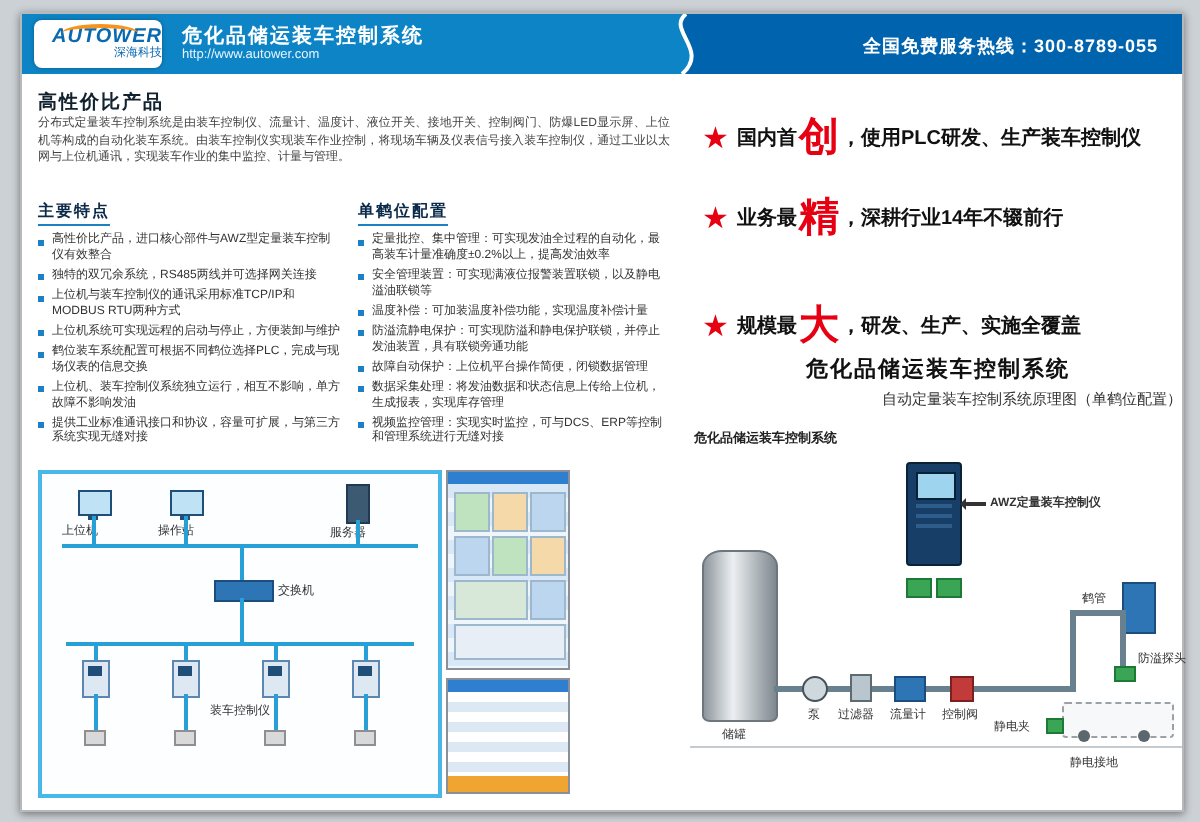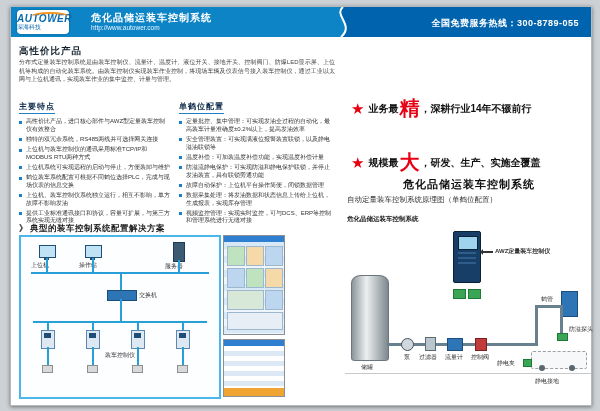--- a/index.html
+++ b/index.html
@@ -3,22 +3,22 @@
 <meta charset="utf-8">
 <style>
   html,body{margin:0;padding:0;}
   body{background:#c9ced3;font-family:"Liberation Sans","DejaVu Sans",sans-serif;}
   .stage{position:relative;width:600px;height:411px;background:#ccd1d5;overflow:hidden;}
   .page{position:absolute;left:10px;top:6px;width:580px;height:398px;background:#fff;
         box-shadow:0 1px 4px rgba(0,0,0,.45);border:1px solid #b5b9bc;}
   .abs{position:absolute;}
   
   .header{position:absolute;left:0;top:0;width:580px;height:30px;overflow:hidden;}
-  .logo-box{position:absolute;left:6px;top:3px;width:52px;height:24px;background:#fff;border-radius:4px;
-            box-shadow:0 0 2px rgba(0,0,0,.3);text-align:left;}
+  .logo-box{position:absolute;left:6px;top:3px;width:64px;height:24px;background:#fff;border-radius:4px;
+            box-shadow:0 0 2px rgba(0,0,0,.3);text-align:right;}
   .logo-main{display:block;margin-top:4px;font-size:10px;font-weight:bold;font-style:italic;color:#0a6ab0;letter-spacing:.5px;line-height:10px;}
   .logo-sub{display:block;font-size:6px;color:#0a6ab0;line-height:7px;}
   .logo-swoosh{position:absolute;left:14px;top:2px;width:38px;height:7px;border-top:2px solid #f7941d;border-radius:50%;}
   .h-title{position:absolute;left:80px;top:4px;color:#fff;font-size:10px;font-weight:bold;letter-spacing:1px;}
   .h-url{position:absolute;left:80px;top:17px;color:#e8f5ff;font-size:6.5px;}
   .hotline{position:absolute;right:12px;top:10px;color:#fff;font-size:9px;font-weight:bold;letter-spacing:.5px;}
   
   .sec-title{font-size:9.5px;font-weight:bold;color:#12222e;letter-spacing:1px;}
   .intro{font-size:6px;line-height:1.45;color:#444;text-align:justify;}
   .col-h{font-size:8px;font-weight:bold;color:#0b2a4a;border-bottom:1.5px solid #1d7fc4;display:inline-block;padding-bottom:1px;letter-spacing:1px;}
@@ -47,21 +47,21 @@
   .panel{position:absolute;border:1px solid #9db8cc;}
   .t2body{position:absolute;left:0;top:6px;right:0;bottom:8px;
      background:repeating-linear-gradient(180deg,#ffffff 0 5px,#dcE9f4 5px 10px);}
   .t2foot{position:absolute;left:0;bottom:0;width:100%;height:8px;background:#f0a431;}
   
   .star-row{position:absolute;left:340px;width:242px;}
   .star{color:#e60012;font-size:15px;vertical-align:-2px;margin-right:4px;}
   .star-text{font-size:10px;font-weight:bold;color:#111;}
   .star-text .big{color:#e60012;font-size:20px;font-weight:bold;vertical-align:-3px;margin:0 1px;}
   .r-title{position:absolute;left:336px;width:244px;text-align:center;font-size:11px;font-weight:bold;color:#111;letter-spacing:1px;}
-  .r-sub{position:absolute;left:336px;width:244px;text-align:left;font-size:7.5px;color:#333;font-family:Liberation Serif, serif;}
+  .r-sub{position:absolute;left:336px;width:244px;text-align:right;font-size:7.5px;color:#333;font-family:Liberation Serif, serif;}
   
   .pdg{position:absolute;left:334px;top:206px;width:246px;height:188px;}
   .cabinet{position:absolute;width:26px;height:50px;background:#163e66;border:1px solid #0a2238;border-radius:2px;}
   .cabinet .scr{position:absolute;left:4px;top:4px;width:18px;height:12px;background:#9fd4ee;border:1px solid #0a2238;}
   .cabinet .dots{position:absolute;left:4px;top:20px;width:18px;height:14px;
      background:repeating-linear-gradient(180deg,#2e5d8c 0 2px,#163e66 2px 5px);}
   .arrow-l{position:absolute;height:1.5px;background:#333;}
   .arrow-l::before{content:"";position:absolute;left:-4px;top:-2.5px;border:3px solid transparent;border-right-color:#333;}
   .tank{position:absolute;width:36px;height:84px;background:linear-gradient(90deg,#8d969c,#eceff1 40%,#7e888e);
         border:1px solid #6d767c;border-radius:10px 10px 4px 4px/8px 8px 3px 3px;}
@@ -123,23 +123,20 @@
         <li>定量批控、集中管理：可实现发油全过程的自动化，最高装车计量准确度±0.2%以上，提高发油效率</li>
         <li>安全管理装置：可实现满液位报警装置联锁，以及静电溢油联锁等</li>
         <li>温度补偿：可加装温度补偿功能，实现温度补偿计量</li>
         <li>防溢流静电保护：可实现防溢和静电保护联锁，并停止发油装置，具有联锁旁通功能</li>
         <li>故障自动保护：上位机平台操作简便，闭锁数据管理</li>
         <li>数据采集处理：将发油数据和状态信息上传给上位机，生成报表，实现库存管理</li>
         <li>视频监控管理：实现实时监控，可与DCS、ERP等控制和管理系统进行无缝对接</li>
       </ul>
     </div>
 
-    <div class="abs sol-h" style="left:8px;top:216px;">
-      <span class="chev">》</span><span>典型的装车控制系统配置解决方案</span>
-    </div>
 
     <div class="netbox" style="left:8px;top:228px;width:198px;height:160px;">
       <div class="pc" style="left:18px;top:8px;"></div>
       <div class="pc" style="left:64px;top:8px;"></div>
       <div class="server" style="left:152px;top:5px;"></div>
       <div class="tinylabel" style="left:10px;top:24px;">上位机</div>
       <div class="tinylabel" style="left:58px;top:24px;">操作站</div>
       <div class="tinylabel" style="left:144px;top:25px;">服务器</div>
       <div class="vline" style="left:25px;top:21px;height:14px;"></div>
       <div class="vline" style="left:71px;top:21px;height:14px;"></div>
@@ -181,20 +178,23 @@
       <div class="panel" style="left:3px;top:54px;width:35px;height:18px;background:#d8e8d8;"></div>
       <div class="panel" style="left:41px;top:54px;width:16px;height:18px;background:#bcd6ef;"></div>
       <div class="panel" style="left:3px;top:76px;width:54px;height:16px;background:#e7eef5;"></div>
     </div>
     <div class="thumb" style="left:212px;top:332px;width:60px;height:56px;">
       <div class="tbar"></div>
       <div class="t2body"></div>
       <div class="t2foot"></div>
     </div>
 
+    <div class="star-row" style="top:48px;">
+      <span class="star">★</span><span class="star-text"><span>国内首</span><span class="big">创</span><span>，使用PLC研发、生产装车控制仪</span></span>
+    </div>
     <div class="star-row" style="top:88px;">
       <span class="star">★</span><span class="star-text"><span>业务最</span><span class="big">精</span><span>，深耕行业14年不辍前行</span></span>
     </div>
     <div class="star-row" style="top:142px;">
       <span class="star">★</span><span class="star-text"><span>规模最</span><span class="big">大</span><span>，研发、生产、实施全覆盖</span></span>
     </div>
 
     <div class="r-title" style="top:170px;">危化品储运装车控制系统</div>
     <div class="r-sub" style="top:188px;">自动定量装车控制系统原理图（单鹤位配置）</div>
 

